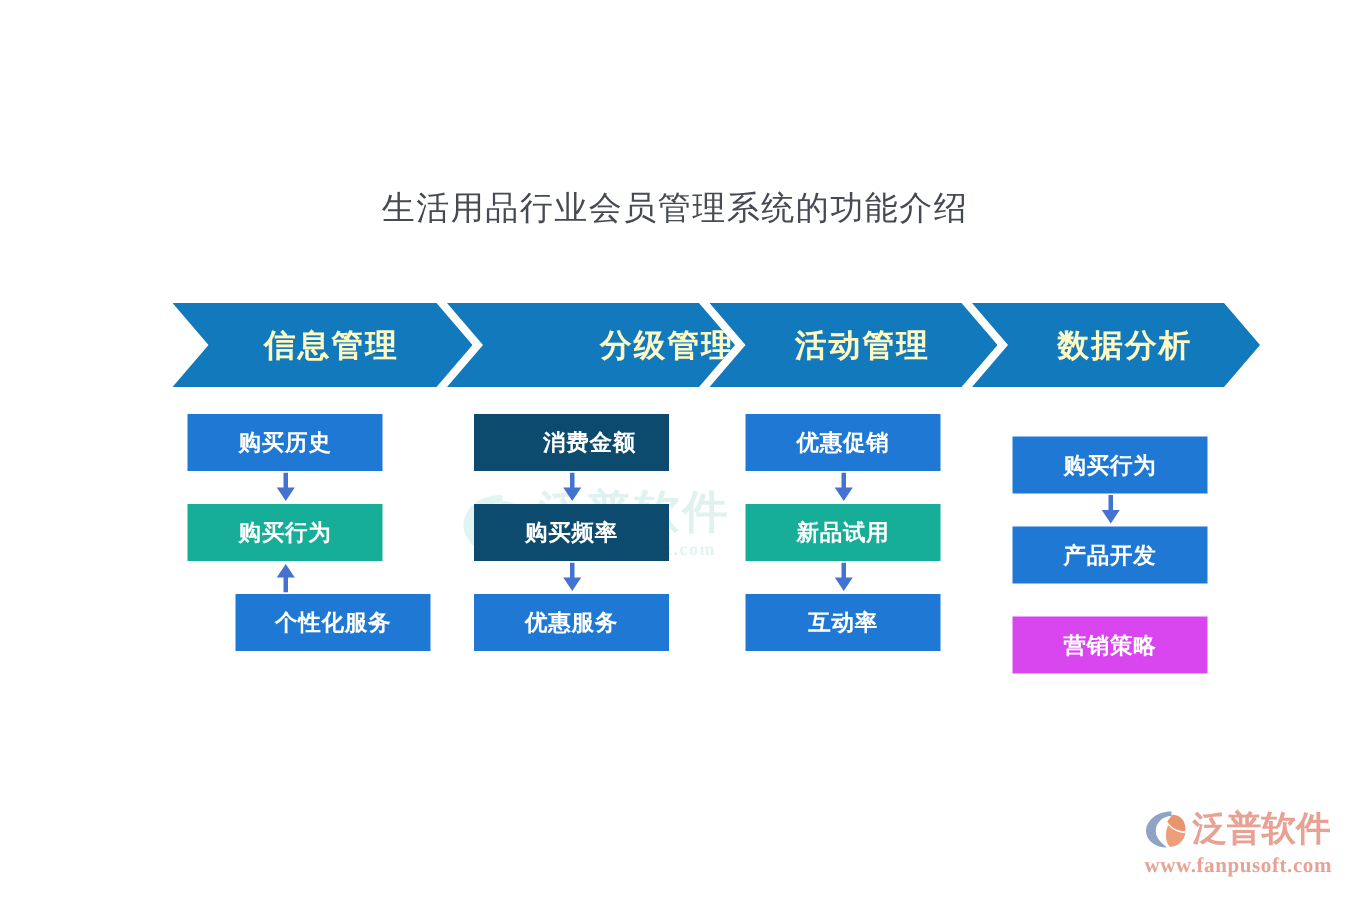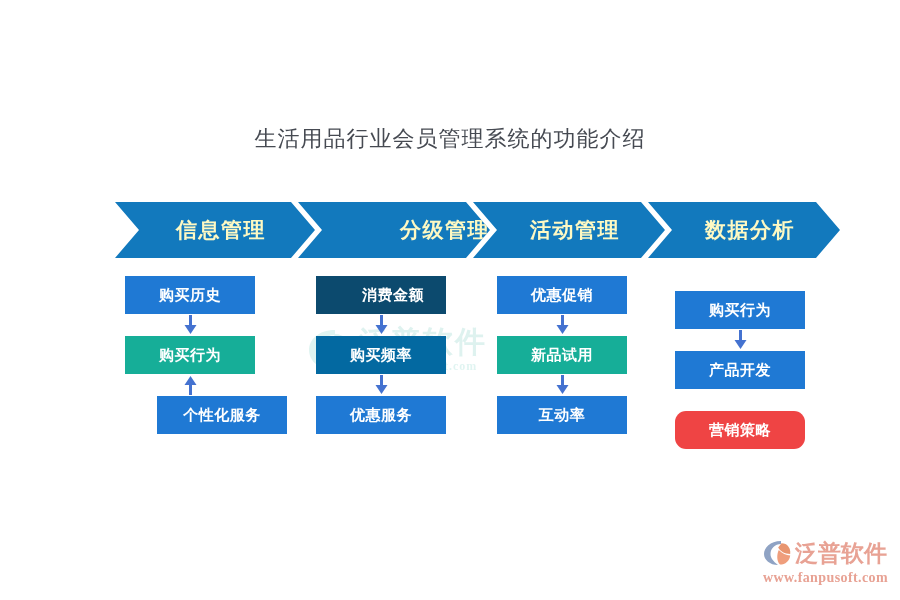--- a/index.html
+++ b/index.html
@@ -249,21 +249,21 @@
       <div class="column" style="left: 316px;">
         <div class="node-box blue" style="background: #0c4a6e; padding-left: 24px;">
           <span class="node-label">消费金额</span>
         </div>
         <div class="connector">
           <svg width="13" height="20" viewBox="0 0 13 20">
             <rect x="5" y="0" width="3" height="12" fill="#4472d0"></rect>
             <polygon points="6.5,19 0.5,10 12.5,10" fill="#4472d0"></polygon>
           </svg>
         </div>
-        <div class="node-box teal" style="background: #0369a1;">
+        <div class="node-box teal" style="background: #0c4a6e;">
           <span class="node-label">购买频率</span>
         </div>
         <div class="connector">
           <svg width="13" height="20" viewBox="0 0 13 20">
             <rect x="5" y="0" width="3" height="12" fill="#4472d0"></rect>
             <polygon points="6.5,19 0.5,10 12.5,10" fill="#4472d0"></polygon>
           </svg>
         </div>
         <div class="node-box blue" style="background: rgb(31, 121, 212);">
           <span class="node-label">优惠服务</span>
@@ -299,21 +299,21 @@
         <div class="connector">
           <svg width="13" height="20" viewBox="0 0 13 20">
             <rect x="5" y="0" width="3" height="12" fill="#4472d0"></rect>
             <polygon points="6.5,19 0.5,10 12.5,10" fill="#4472d0"></polygon>
           </svg>
         </div>
         <div class="node-box blue" style="background: rgb(31, 121, 212);">
           <span class="node-label">产品开发</span>
         </div>
         <div class="connector empty"></div>
-        <div class="node-box blue" style="background: #ef4444; border-radius: 11px;">
+        <div class="node-box blue" style="background: #d946ef;">
           <span class="node-label">营销策略</span>
         </div>
       </div>
     </div>
 
   <div class="brand-logo">
     <div class="brand-row">
       <div class="brand-mark">
         <svg viewBox="0 0 30 28" width="30" height="28" aria-hidden="true">
           <path d="M19 2 C8 2 2 9 2 15 C2 21 8 26 16 26 C11 22 8.5 19 8.5 15 C8.5 9.5 13 5 19 5 Z" fill="#8fa3c4"></path>

